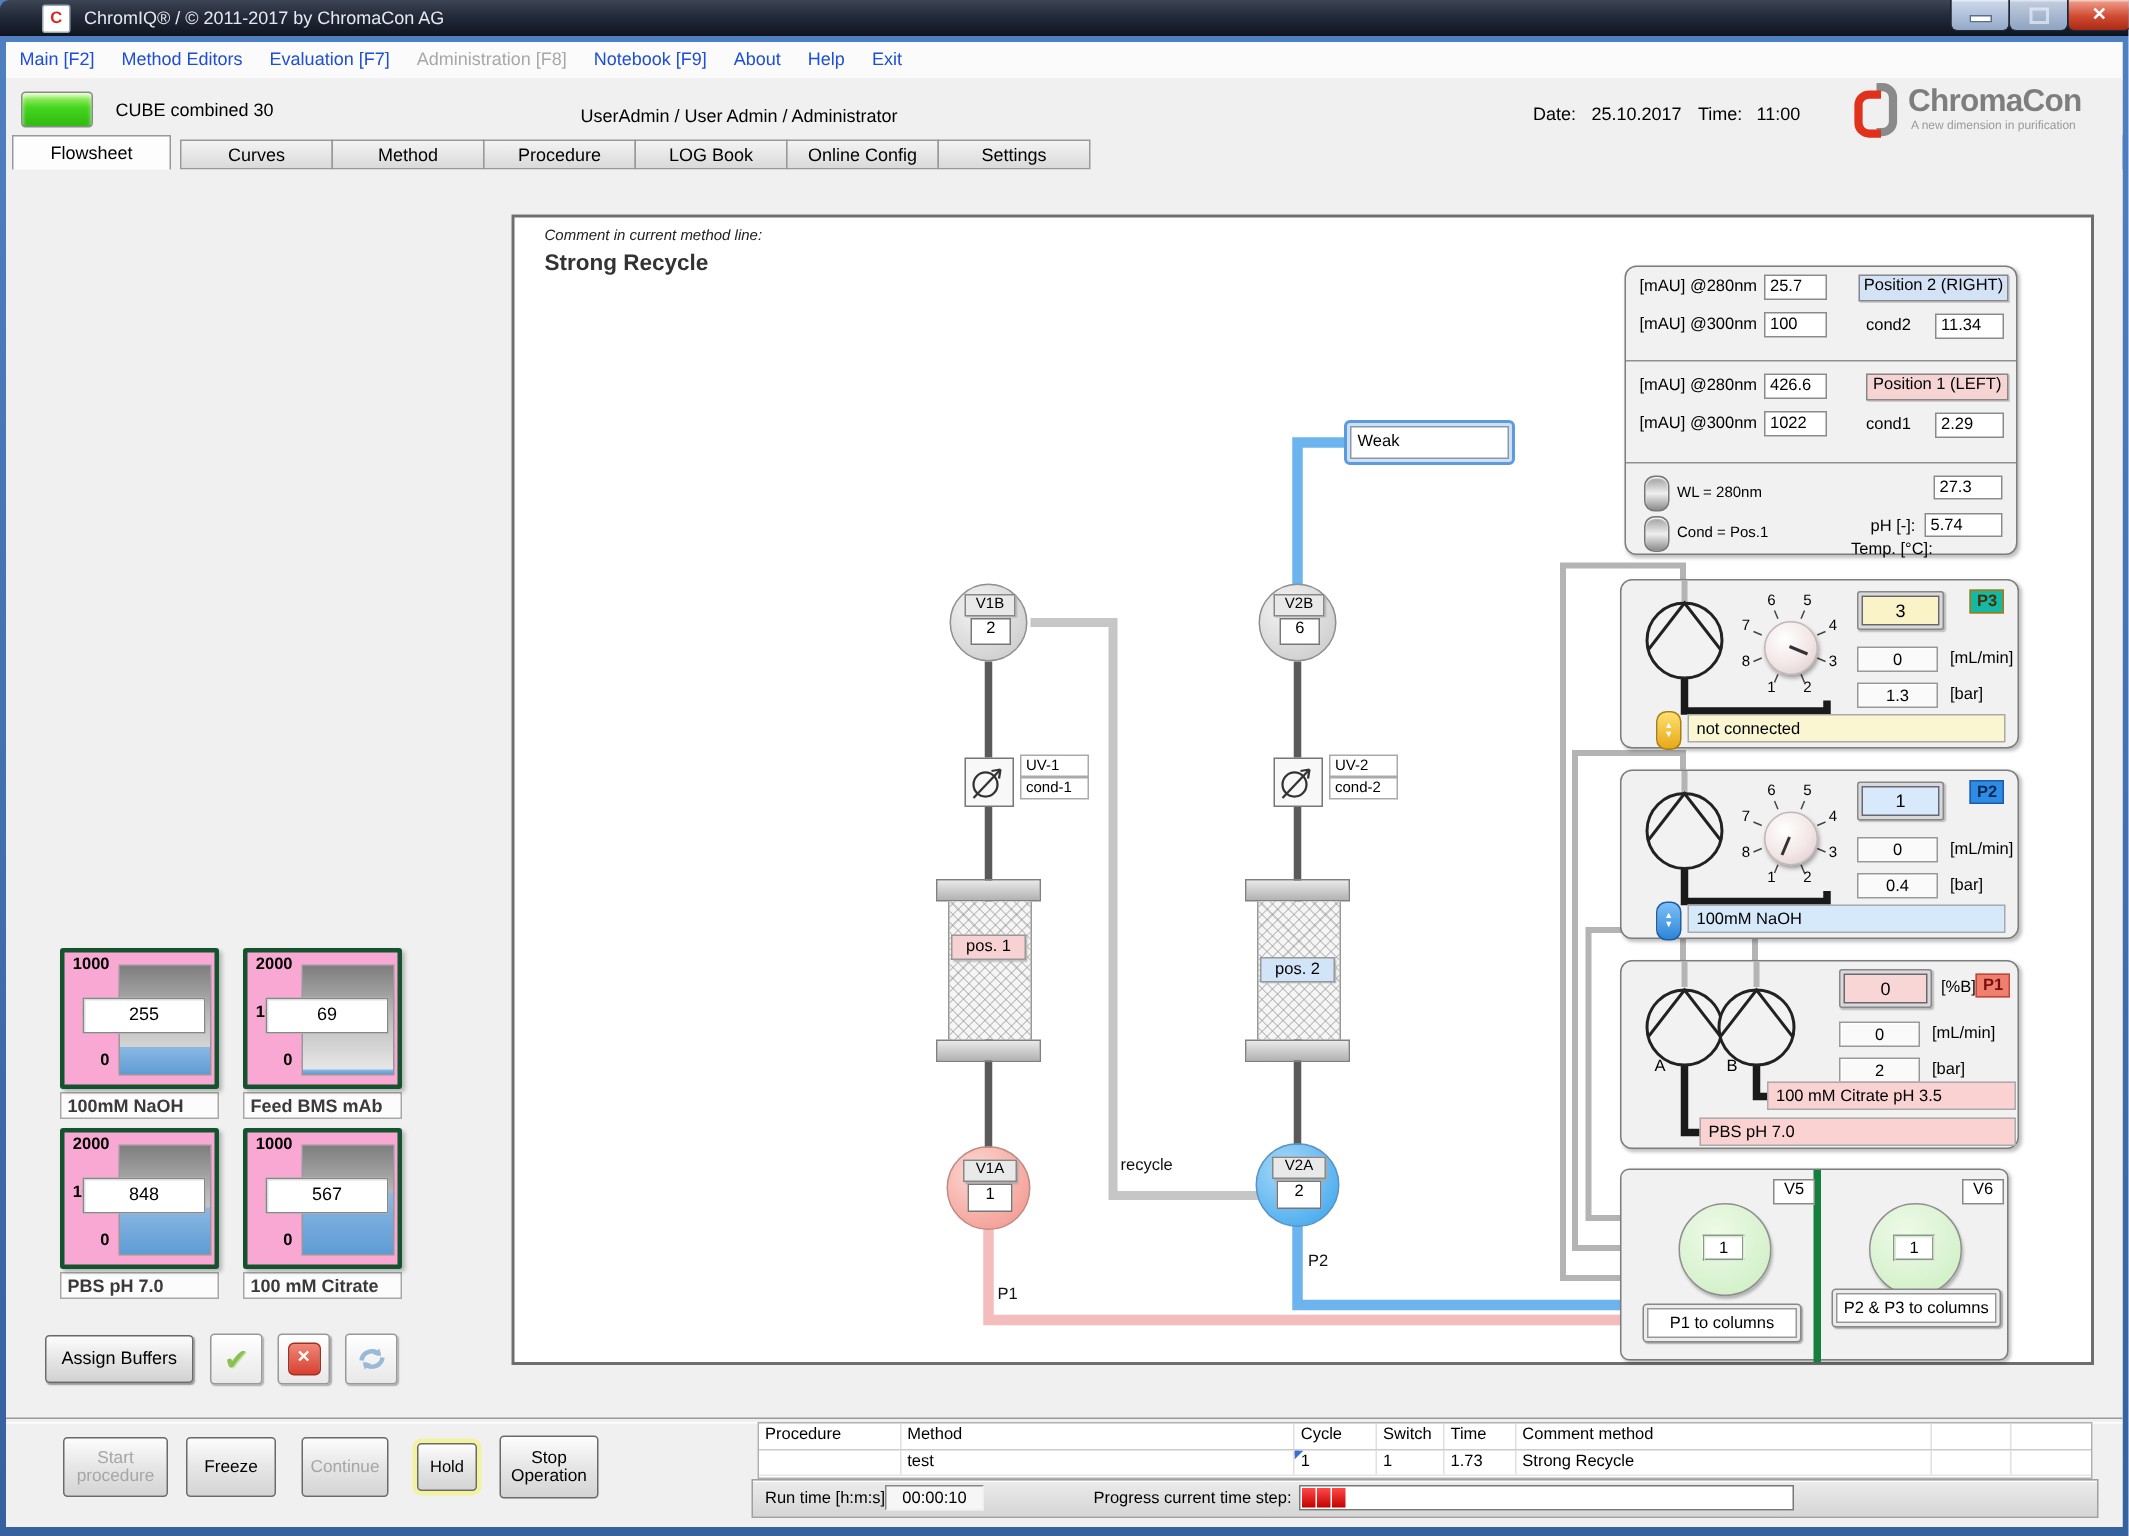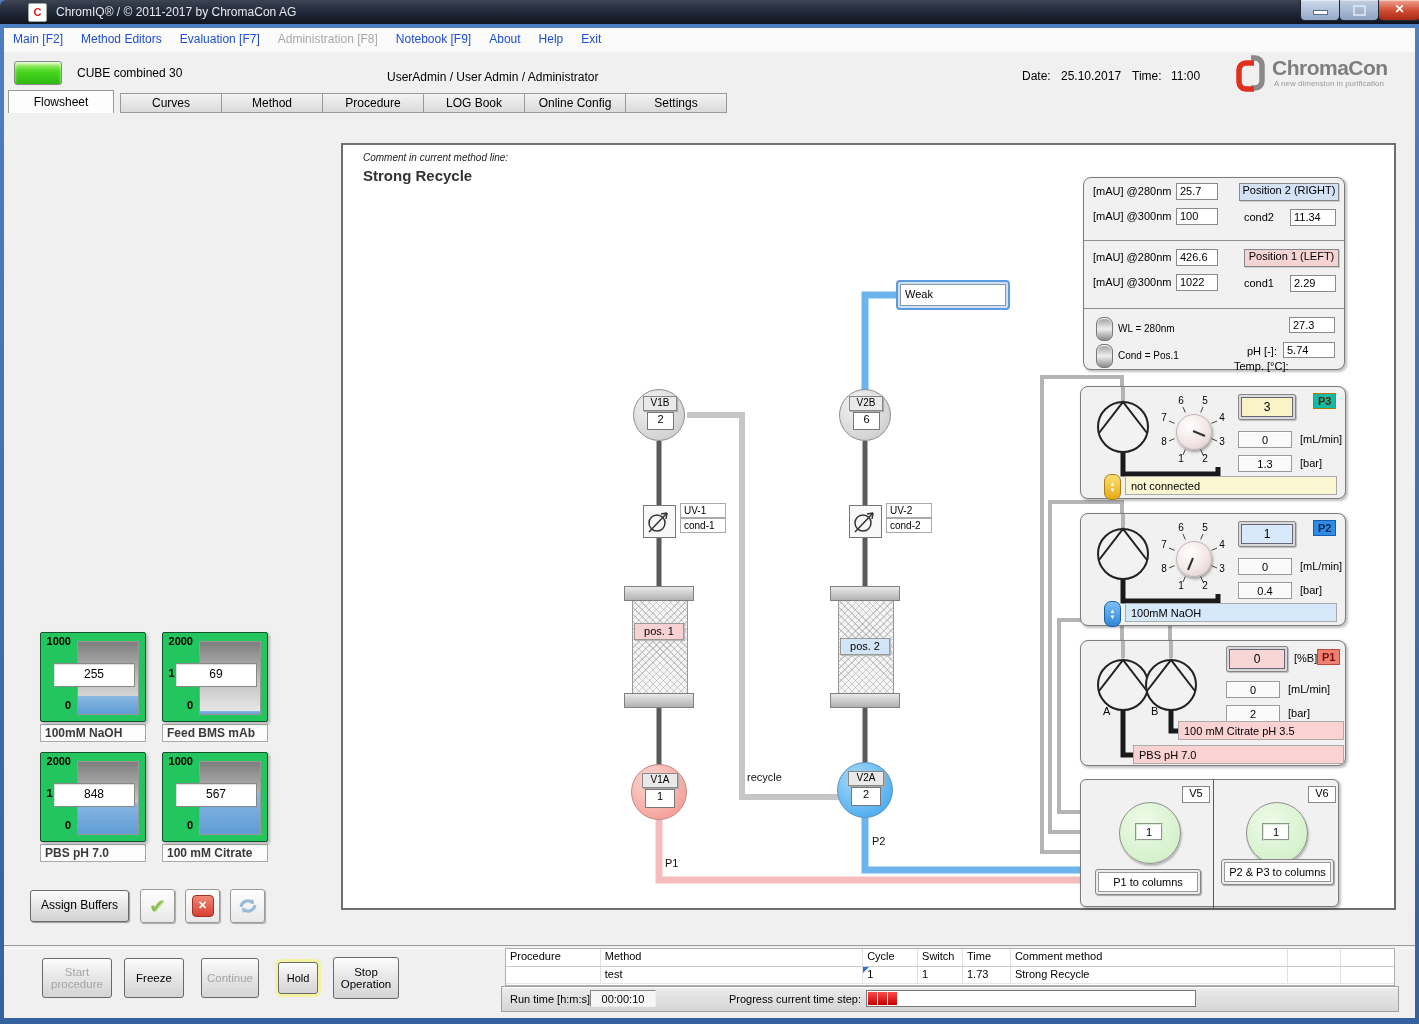--- a/index.html
+++ b/index.html
@@ -102,21 +102,21 @@
   .vname{background:#fff;border:1px solid #888;font-size:11px;text-align:center;}
   .vcircle{border-radius:50%;background:radial-gradient(circle at 40% 32%,#eefae8,#cbeec0);border:1px solid #8f8f8f;box-shadow:1px 2px 2px rgba(0,0,0,.25);}
   .vcircle-val{background:#fff;border:2px groove #d6ecd0;font-size:11px;text-align:center;line-height:14px;box-sizing:border-box;}
   .route-btn{background:#ececec;border:1px solid #888;border-radius:3px;padding:2px;box-sizing:border-box;box-shadow:1px 1px 1px #aaa;}
   .route-inner{width:100%;height:100%;background:#fff;border:1px solid #999;box-sizing:border-box;font-size:11px;text-align:center;line-height:18px;}
   
   #gauges{left:26px;top:515px;width:260px;height:245px;}
   .gauge-card{position:absolute;width:106px;}
   .gauge-card:nth-child(1){left:10px;top:4px;} .gauge-card:nth-child(2){left:132px;top:4px;}
   .gauge-card:nth-child(3){left:10px;top:124px;} .gauge-card:nth-child(4){left:132px;top:124px;}
-  .gauge-body{height:88px;position:relative;background:#22c55e;border:1px solid #14532d;border-radius:2px;box-shadow:2px 2px 3px rgba(0,0,0,.25);}
+  .gauge-body{height:88px;position:relative;background:#f9a8d4;border:3px solid #14532d;border-radius:2px;box-shadow:2px 2px 3px rgba(0,0,0,.25);}
   .g-scale{position:absolute;left:0;width:30px;text-align:right;font-size:11px;font-weight:bold;}
   .g-max{top:2px;} .g-mid{top:34px;} .g-min{top:66px;}
   .g-cyl{position:absolute;left:36px;top:8px;width:60px;height:72px;border:1px solid #999;
     background:linear-gradient(180deg,#7e7e7e,#b9b9b9 45%,#ebebeb);}
   .g-fill{position:absolute;bottom:0;left:0;width:100%;background:linear-gradient(180deg,#8ab8e4,#5f9cd4);}
   .g-val{position:absolute;left:12px;top:30px;width:80px;height:22px;background:#fff;border:1px solid #888;
     box-shadow:inset 1px 1px 0 #ddd;font-size:12px;text-align:center;line-height:21px;}
   .gauge-label{margin-top:2px;height:16px;background:#fcfcfc;border:1px solid #a8a8a8;font-size:12px;font-weight:bold;color:#3a3a3a;line-height:16px;padding-left:4px;}
   
   #buffer-actions{left:26px;top:776px;width:260px;height:34px;}
@@ -419,21 +419,21 @@
         <span class="badge badge-r" style="left:236px;top:8px;" data-name="pump-p1-badge">P1</span>
         <div class="abs mini-box" style="left:145px;top:40px;" data-name="pump-p1-flow-value">0</div>
         <span class="unit" style="left:207px;top:42px;" data-name="flow-unit-label">[mL/min]</span>
         <div class="abs mini-box" style="left:145px;top:64px;" data-name="pump-p1-pressure-value">2</div>
         <span class="unit" style="left:207px;top:66px;" data-name="pressure-unit-label">[bar]</span>
         <div class="abs buffer-bar buf-p" style="left:97px;top:80px;width:166px;" data-name="pump-p1-buffer-b-label">100 mM Citrate pH 3.5</div>
         <div class="abs buffer-bar buf-p" style="left:52px;top:104px;width:211px;" data-name="pump-p1-buffer-a-label">PBS pH 7.0</div>
       </div>
 
       <div class="abs gpanel" style="left:737px;top:634px;width:259px;height:128px;border-radius:6px;" data-name="outlet-valve-panel">
-        <div class="abs v56-cell" style="left:0;width:133px;border-right:1px solid #15803d;text-decoration:underline;" data-name="valve-v5-cell">
+        <div class="abs v56-cell" style="left:0;width:133px;border-right:5px solid #15803d;text-decoration:underline;" data-name="valve-v5-cell">
           <div class="abs vname" style="left:101px;top:6px;width:26px;height:15px;" data-name="valve-v5-name">V5</div>
           <div class="abs vcircle" style="left:38px;top:22px;width:60px;height:60px;" data-name="valve-v5"></div>
           <div class="abs vcircle-val" style="left:54px;top:43px;width:28px;height:18px;" data-name="valve-v5-position">1</div>
           <div class="abs route-btn" style="left:14px;top:89px;width:106px;height:26px;" data-name="valve-v5-route-button">
             <div class="route-inner" data-name="valve-v5-route-label">P1 to columns</div>
           </div>
         </div>
         <div class="abs v56-cell" style="left:133px;width:126px;" data-name="valve-v6-cell">
           <div class="abs vname" style="left:94px;top:6px;width:26px;height:15px;" data-name="valve-v6-name">V6</div>
           <div class="abs vcircle" style="left:32px;top:22px;width:60px;height:60px;" data-name="valve-v6"></div>

